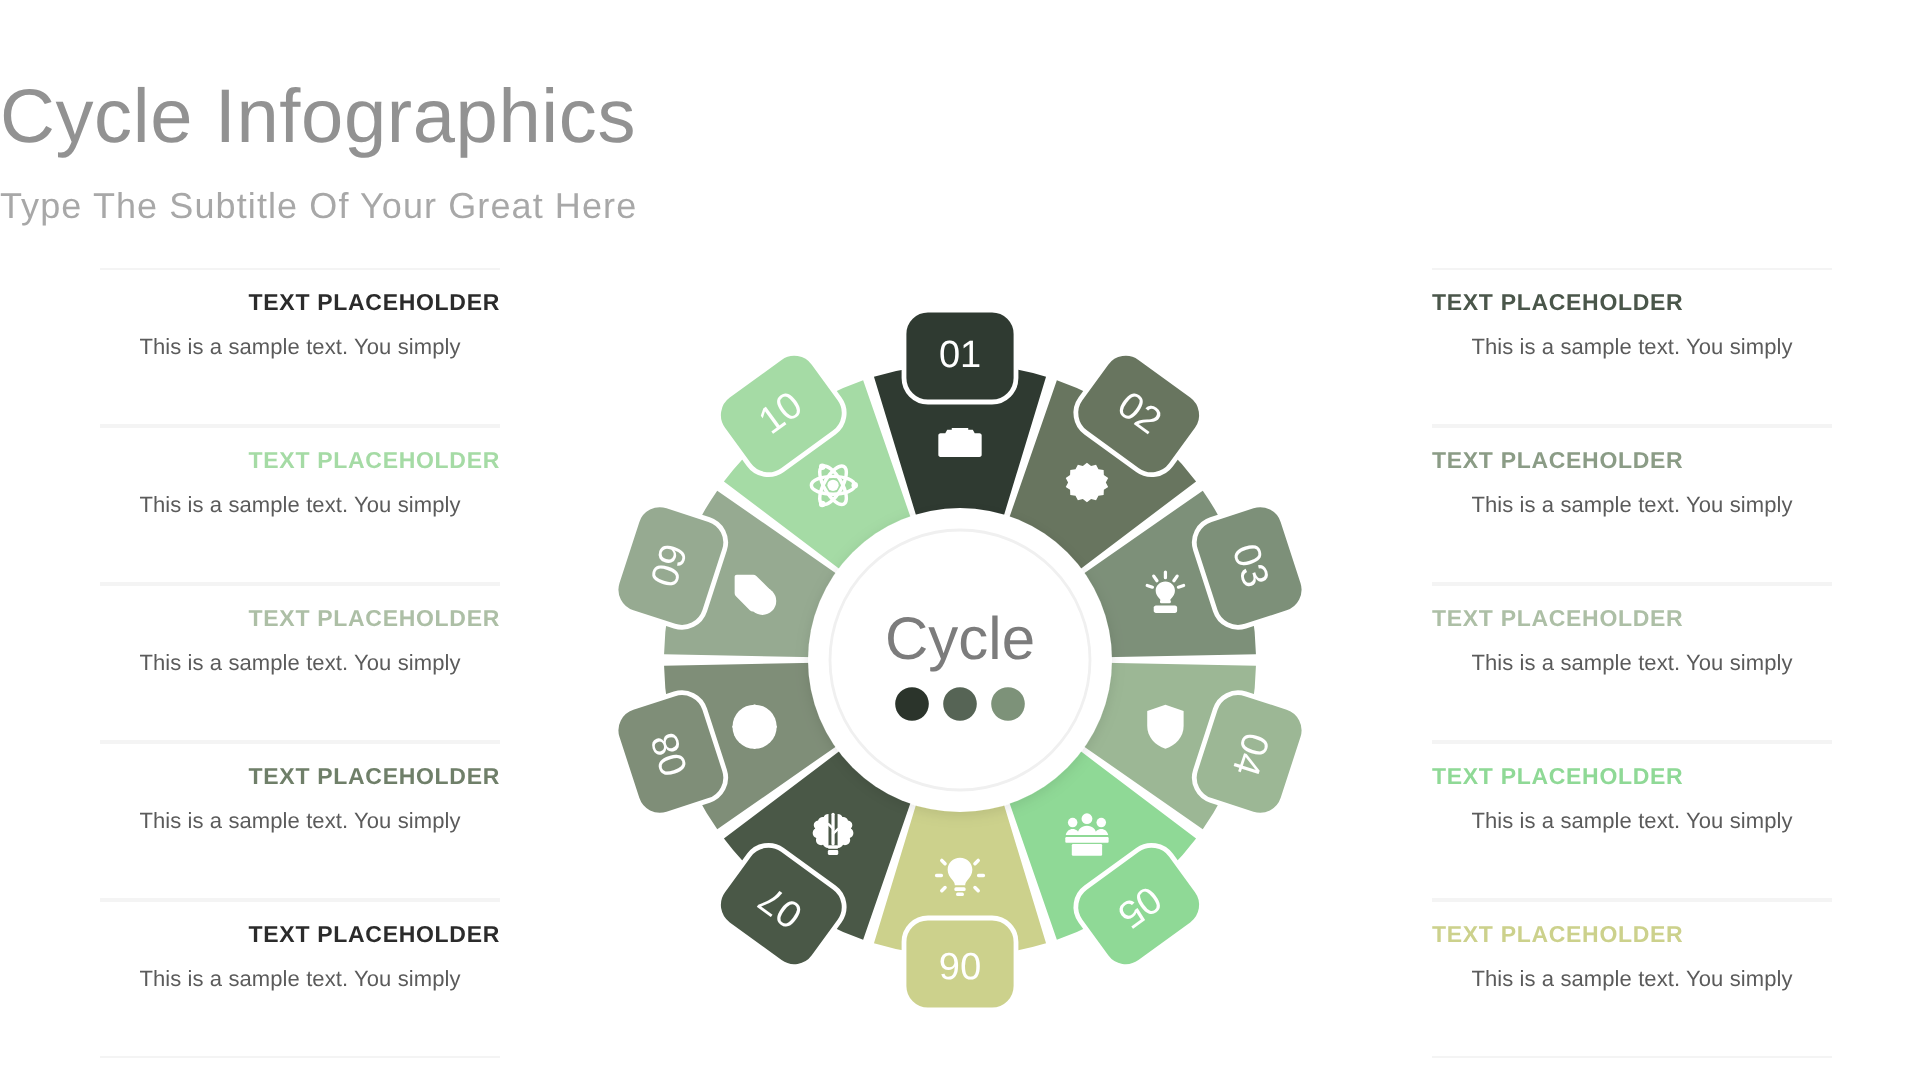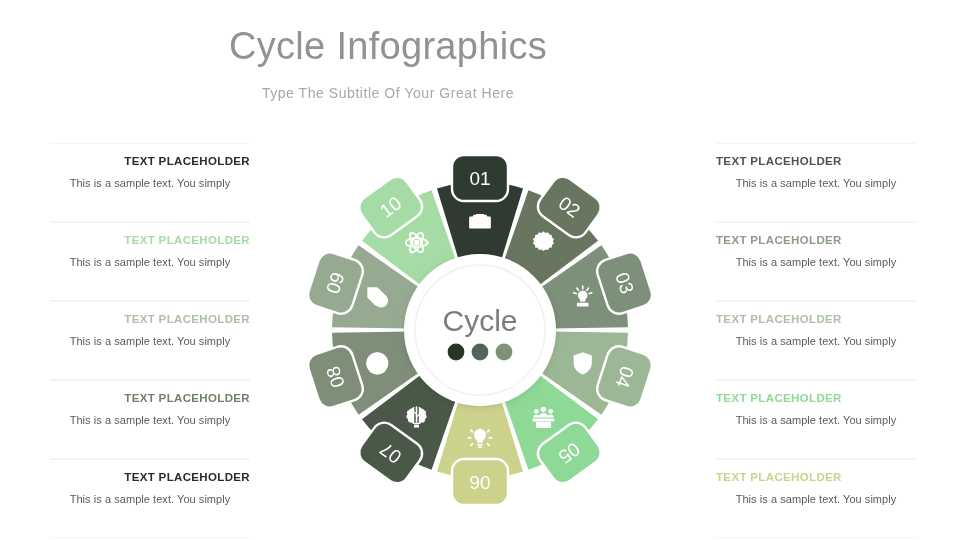--- a/index.html
+++ b/index.html
@@ -12,46 +12,45 @@
     height: 540px;
     position: relative;
     overflow: hidden;
     font-family: "Liberation Sans", sans-serif;
     -webkit-font-smoothing: antialiased;
   }
 
   
   #header {
     position: absolute;
-    top: 0; left: 0;
+    top: 13px; left: 0;
     width: 776px;
-    text-align: center;
   }
   #page-title {
     margin: 0;
     padding-top: 26px;
     font-size: 38px;
     font-weight: 400;
     color: #929292;
     letter-spacing: 0.3px;
     line-height: 1.1;
   }
   #page-subtitle {
-    margin: 5px;
+    margin: 0;
     padding-top: 12px;
-    font-size: 14px;
+    font-size: 18px;
     font-weight: 400;
     color: #a8a8a8;
     letter-spacing: 0.55px;
   }
 
   
   .side-col {
     position: absolute;
-    top: 143px;
+    top: 134px;
     width: 200px;
   }
   #left-col  { left: 50px;  text-align: right; }
   #right-col { left: 716px; text-align: left;  }
 
   .text-block {
     height: 79px;
     box-sizing: border-box;
     padding-top: 11px;
     border-top: 1px solid #f4f4f4;

